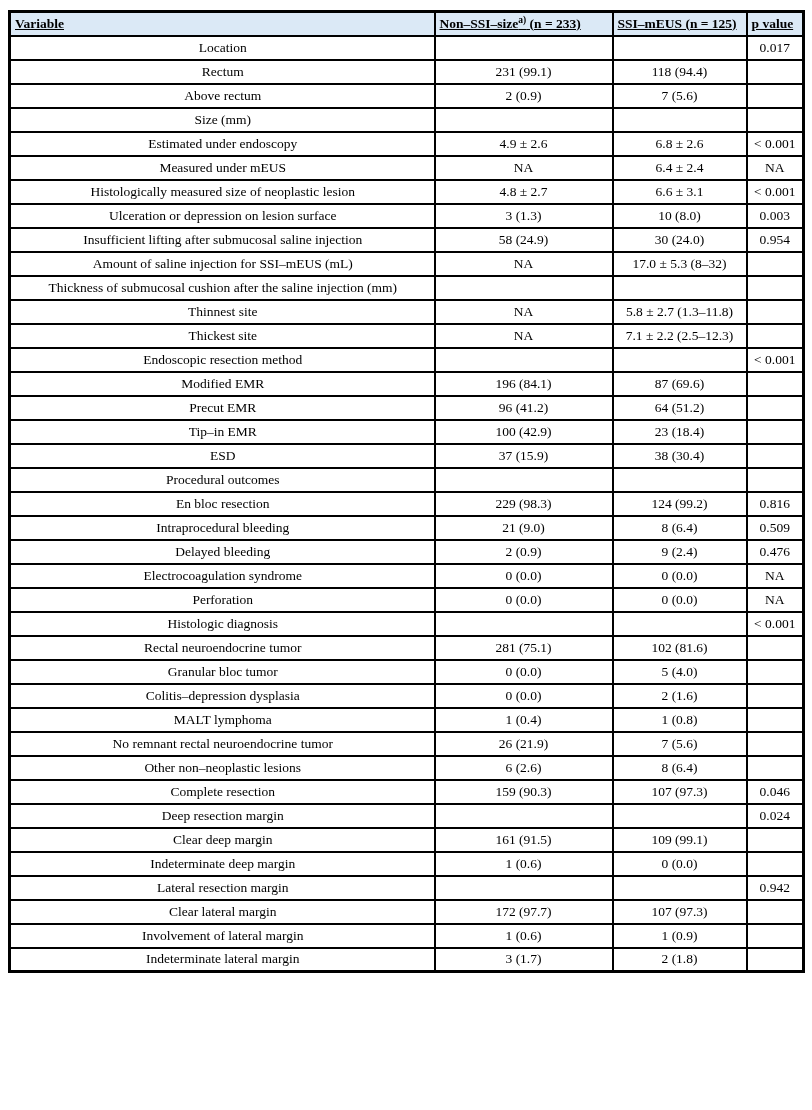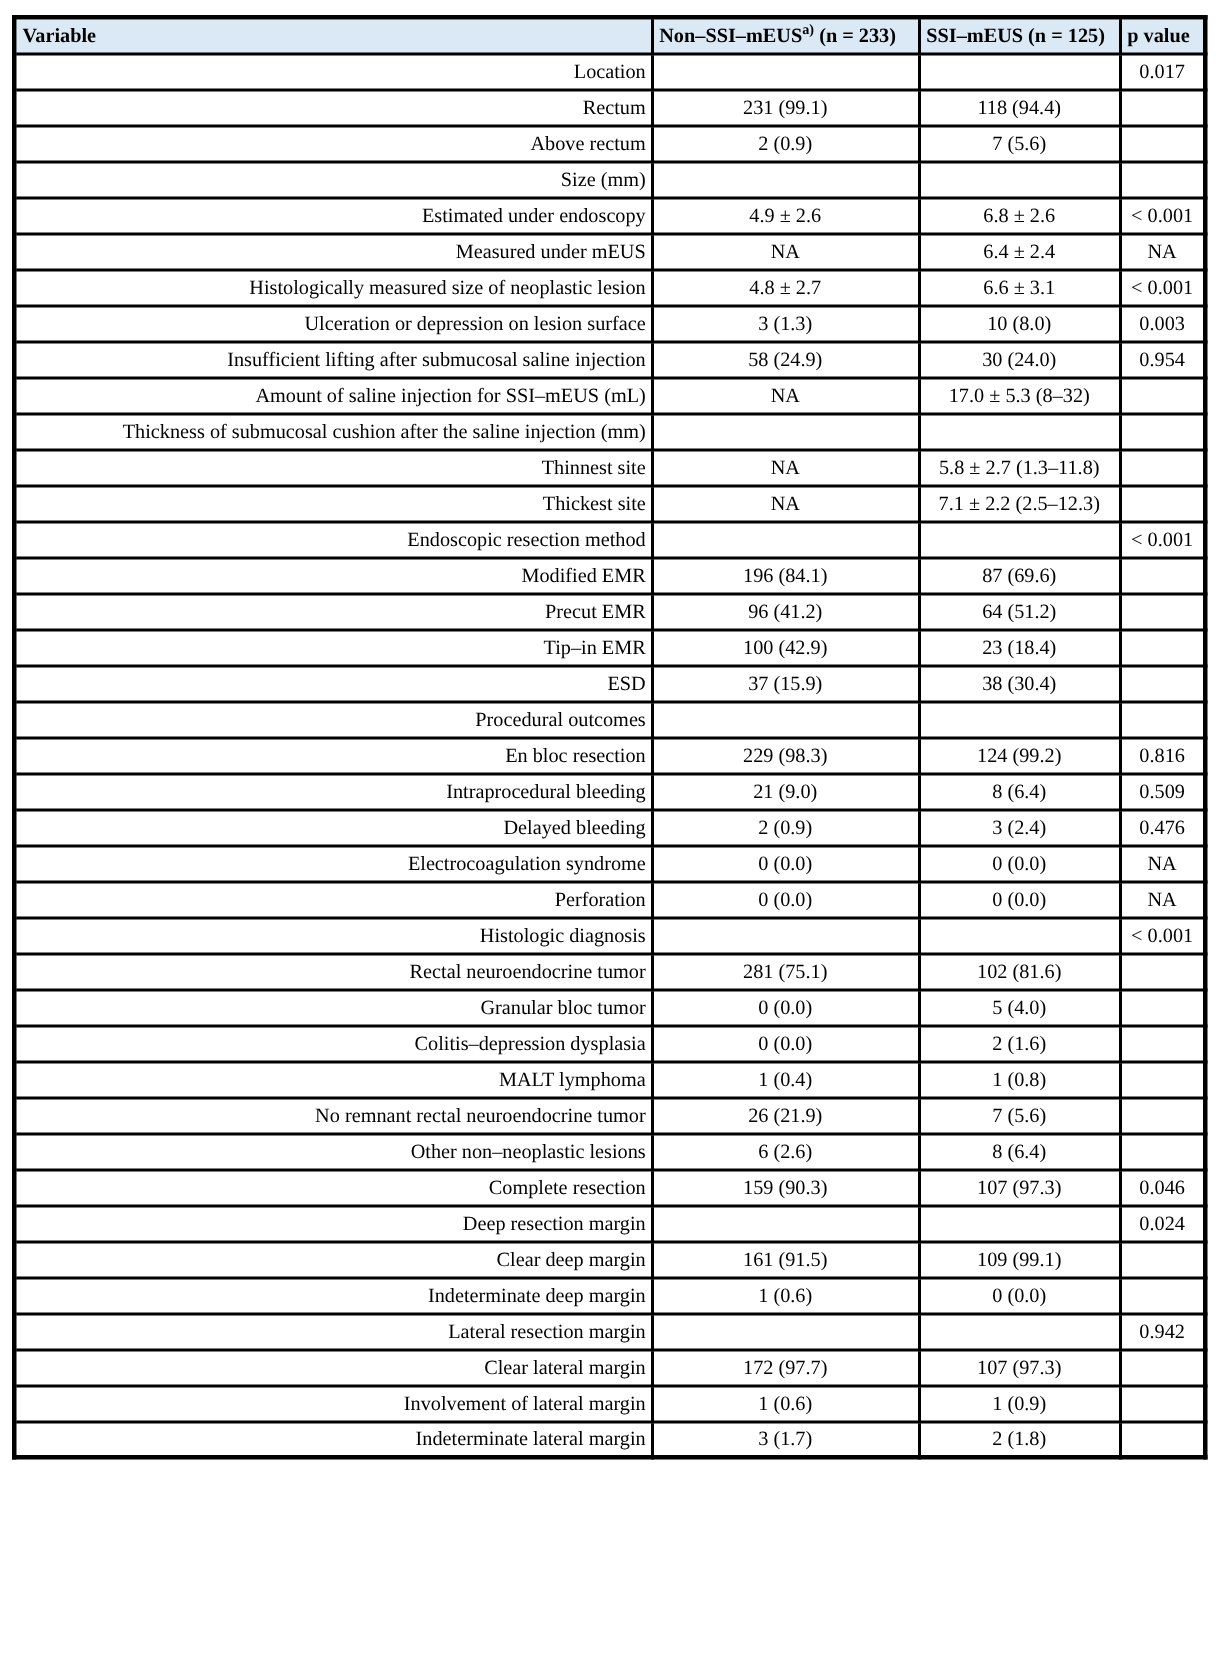--- a/index.html
+++ b/index.html
@@ -31,22 +31,23 @@
     overflow: hidden;
     white-space: nowrap;
     vertical-align: middle;
     box-sizing: border-box;
   }
   thead th {
     background: #dbe9f6;
     font-weight: bold;
     text-align: left;
     padding: 0 2px 0 4px;
-  }
-  td.c1 { text-align: right; padding-left: 4px; }
+    text-decoration: underline;
+  }
+  td.c1 { text-align: center; padding-left: 4px; }
   td.c2, td.c3, td.c4 { text-align: center; padding: 0 2px; }
   sup.fn {
     font-size: 9.5px;
     vertical-align: super;
     line-height: 0;
   }
 </style>
 </head>
 <body>
 
@@ -54,21 +55,21 @@
   <table class="data-table">
     <colgroup>
       <col style="width:425px">
       <col style="width:178px">
       <col style="width:134px">
       <col style="width:57px">
     </colgroup>
     <thead>
       <tr>
         <th class="c1">Variable</th>
-        <th class="c2"><span>Non–SSI–mEUS</span><sup class="fn">a)</sup><span> (n = 233)</span></th>
+        <th class="c2"><span>Non–SSI–size</span><sup class="fn">a)</sup><span> (n = 233)</span></th>
         <th class="c3">SSI–mEUS (n = 125)</th>
         <th class="c4">p value</th>
       </tr>
     </thead>
     <tbody id="table-body">
         <tr>
     <td class="c1">Location</td>
     <td class="c2"></td>
     <td class="c3"></td>
     <td class="c4">0.017</td>
@@ -189,21 +190,21 @@
   </tr>
         <tr>
     <td class="c1">Intraprocedural bleeding</td>
     <td class="c2">21 (9.0)</td>
     <td class="c3">8 (6.4)</td>
     <td class="c4">0.509</td>
   </tr>
         <tr>
     <td class="c1">Delayed bleeding</td>
     <td class="c2">2 (0.9)</td>
-    <td class="c3">3 (2.4)</td>
+    <td class="c3">9 (2.4)</td>
     <td class="c4">0.476</td>
   </tr>
         <tr>
     <td class="c1">Electrocoagulation syndrome</td>
     <td class="c2">0 (0.0)</td>
     <td class="c3">0 (0.0)</td>
     <td class="c4">NA</td>
   </tr>
         <tr>
     <td class="c1">Perforation</td>

